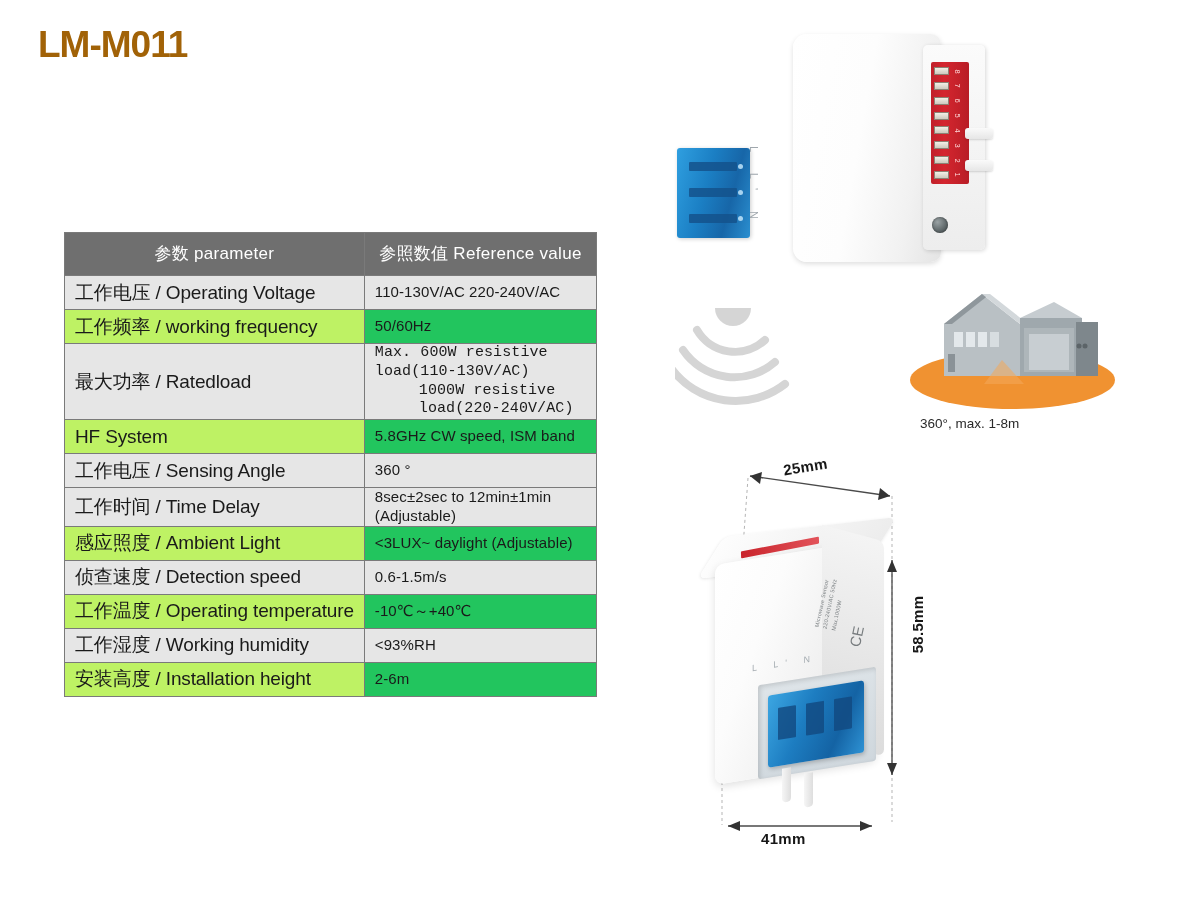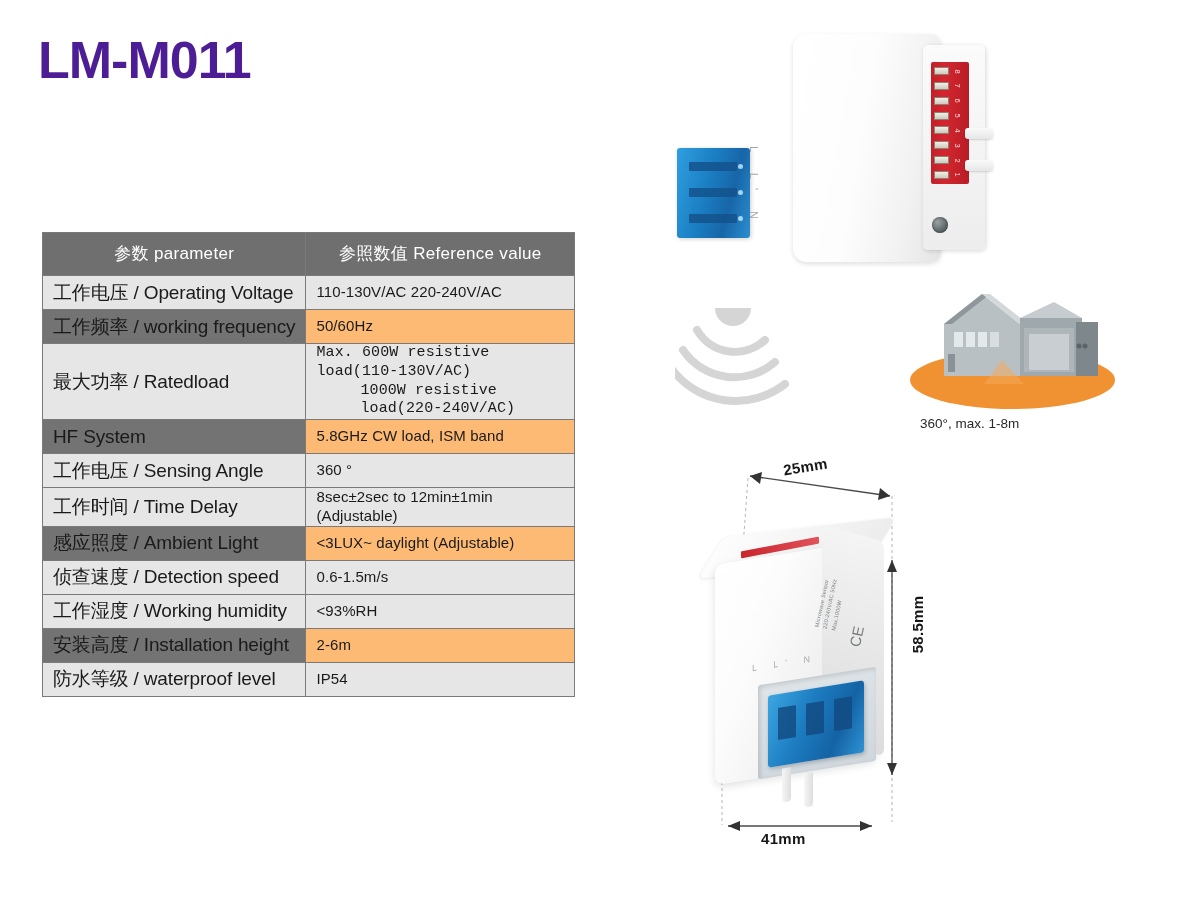--- a/index.html
+++ b/index.html
@@ -6,29 +6,29 @@
   html, body {
     width: 1200px; height: 899px;
     background: #ffffff;
     font-family: "Liberation Sans", "DejaVu Sans", sans-serif;
     overflow: hidden;
   }
   #page { position: relative; width: 1200px; height: 899px; background: #fff; }
 
   
   #product-title {
-    position: absolute; left: 38px; top: 34px;
-    font-size: 52px; font-weight: bold; letter-spacing: -1px;
-    color: #4c1d95; line-height: 1;
+    position: absolute; left: 38px; top: 26px;
+    font-size: 37px; font-weight: bold; letter-spacing: -1px;
+    color: #a16207; line-height: 1;
     white-space: nowrap;
   }
 
   
   #spec-table {
-    position: absolute; left: 42px; top: 232px;
+    position: absolute; left: 64px; top: 232px;
     width: 533px;
     border-collapse: collapse;
     border: 1px solid #6e6e6e;
   }
   #spec-table td, #spec-table th {
     border: 1px solid #7a7a7a;
     padding: 0 10px;
     vertical-align: middle;
     font-size: 14.5px;
     color: #1a1a1a;
@@ -49,22 +49,22 @@
     font-size: 19px;
     white-space: nowrap;
     letter-spacing: -.15px;
   }
   #spec-table tbody td.v {
     background: #e6e6e6;
     font-size: 15px;
     letter-spacing: .1px;
     margin-top: 36px;
   }
-  #spec-table tbody tr.alt td.k { background: #737373; margin-left: 48px; }
-  #spec-table tbody tr.alt td.v { background: #fdba74; }
+  #spec-table tbody tr.alt td.k { background: #bef264; margin-left: 48px; }
+  #spec-table tbody tr.alt td.v { background: #22c55e; }
   #spec-table tbody tr { height: 34px; }
   #spec-table tbody tr.tall { height: 62px; }
   .vline2 { display: block; font-family: Liberation Mono, monospace; }
   .vline2 .l2 { display: block; padding-left: 44px; }
 
   
   #art { position: absolute; left: 590px; top: 0; width: 610px; height: 899px; }
 
   
   #product-photo-top { position: absolute; left: 75px; top: 18px; width: 345px; height: 265px; }
@@ -267,49 +267,49 @@
         <td class="k">最大功率 / Ratedload</td>
         <td class="v">
           <span class="vline2">
             <span>Max. 600W resistive load(110-130V/AC)</span>
             <span class="l2">1000W resistive load(220-240V/AC)</span>
           </span>
         </td>
       </tr>
       <tr class="alt">
         <td class="k">HF System</td>
-        <td class="v">5.8GHz CW load, ISM band</td>
+        <td class="v">5.8GHz CW speed, ISM band</td>
       </tr>
       <tr>
         <td class="k">工作电压 / Sensing Angle</td>
         <td class="v">360 °</td>
       </tr>
       <tr>
         <td class="k">工作时间 / Time Delay</td>
         <td class="v">8sec±2sec to 12min±1min (Adjustable)</td>
       </tr>
       <tr class="alt">
         <td class="k">感应照度 / Ambient Light</td>
         <td class="v">&lt;3LUX~ daylight (Adjustable)</td>
       </tr>
       <tr>
         <td class="k">侦查速度 / Detection speed</td>
         <td class="v">0.6-1.5m/s</td>
       </tr>
+      <tr class="alt">
+        <td class="k">工作温度 / Operating temperature</td>
+        <td class="v">-10℃～+40℃</td>
+      </tr>
       <tr>
         <td class="k">工作湿度 / Working humidity</td>
         <td class="v">&lt;93%RH</td>
       </tr>
       <tr class="alt">
         <td class="k">安装高度 / Installation height</td>
         <td class="v">2-6m</td>
-      </tr>
-      <tr>
-        <td class="k">防水等级 / waterproof level</td>
-        <td class="v">IP54</td>
       </tr>
     </tbody>
   </table>
 
   <div id="art">
 
     <div id="product-photo-top">
       <div class="ph-body"></div>
       <div class="ph-rightplate"></div>
 

